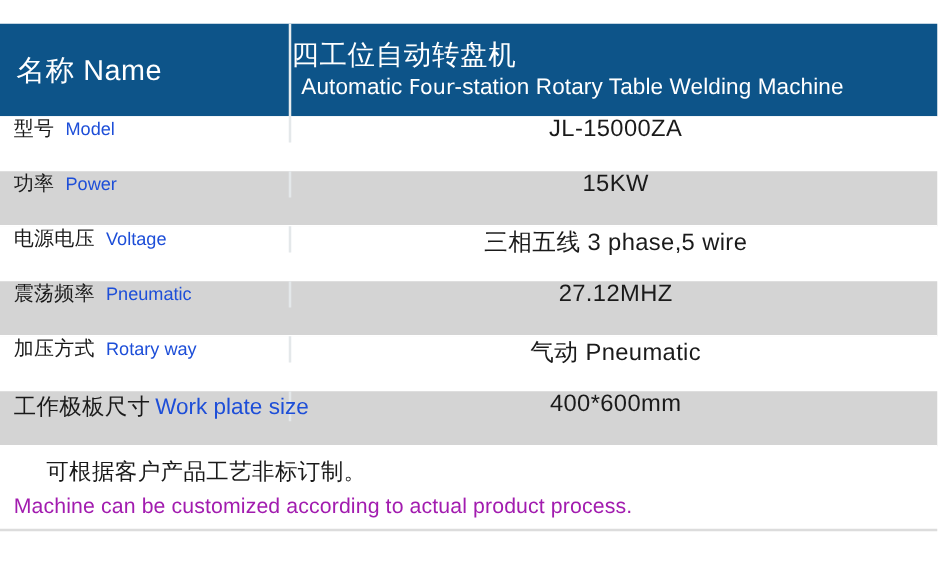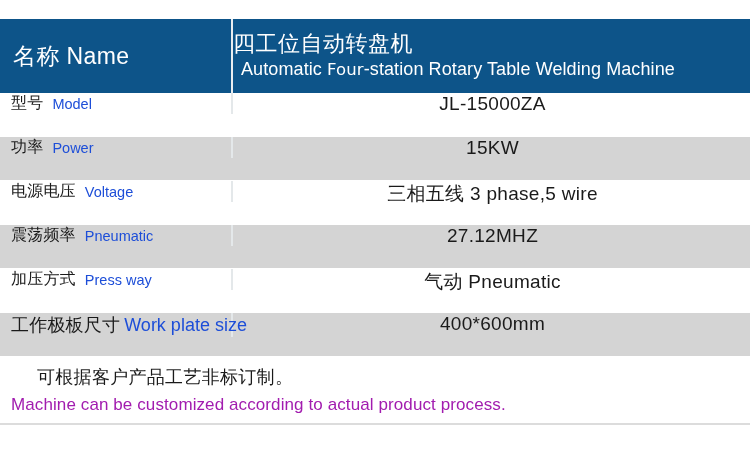--- a/index.html
+++ b/index.html
@@ -193,21 +193,21 @@
       <div class="cell-label">
         <span class="label-cn">震荡频率</span>
         <span class="label-en">Pneumatic</span>
       </div>
       <div class="cell-value">27.12MHZ</div>
     </div>
 
     <div class="row odd">
       <div class="cell-label">
         <span class="label-cn">加压方式</span>
-        <span class="label-en">Press way</span>
+        <span class="label-en">Rotary way</span>
       </div>
       <div class="cell-value">气动 Pneumatic</div>
     </div>
 
     <div class="row even">
       <div class="cell-label">
         <span class="label-cn tight">工作极板尺寸</span>
         <span class="label-en tight">Work plate size</span>
       </div>
       <div class="cell-value">400*600mm</div>

